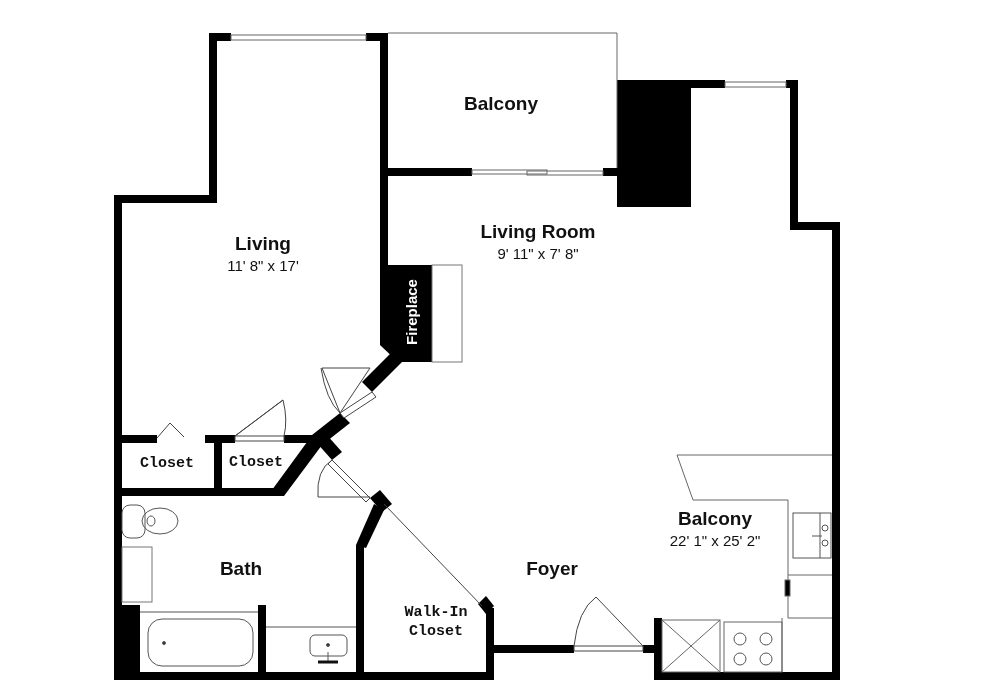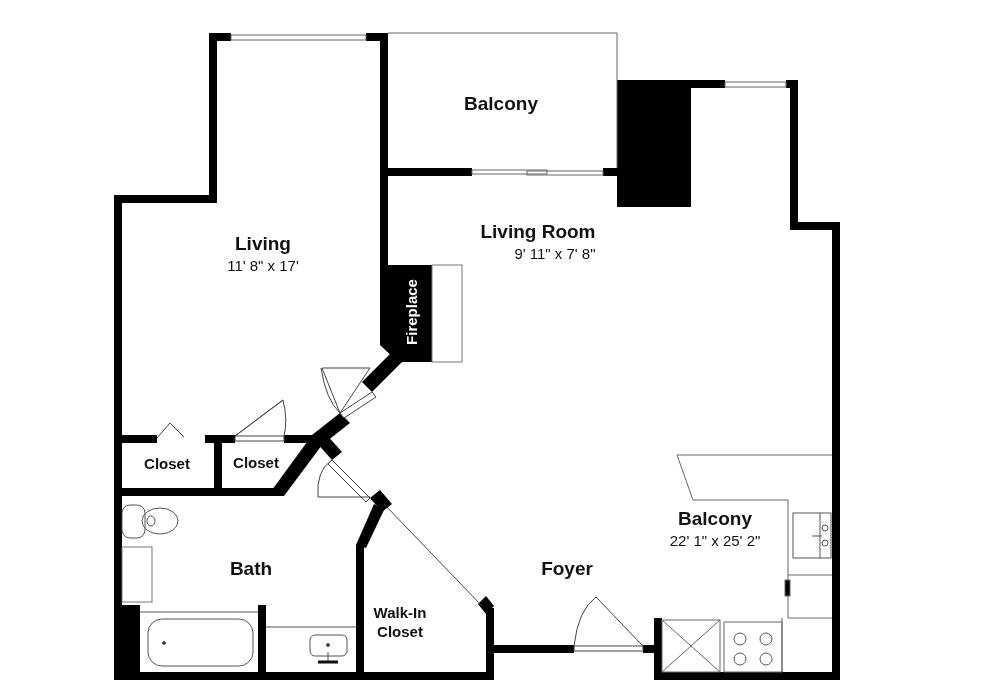--- a/index.html
+++ b/index.html
@@ -1,21 +1,21 @@
 <!DOCTYPE html>
 <html><head>
   <meta charset="utf-8">
   <style>
     html, body { margin: 0; padding: 0; background: #ffffff; }
     body { width: 1000px; height: 697px; position: relative; overflow: hidden; font-family: "Liberation Sans", sans-serif; }
     #plan { position: absolute; left: 0; top: 0; width: 1000px; height: 697px; }
     .label { position: absolute; transform: translate(-50%, -50%); text-align: center; color: #111; white-space: nowrap; }
     .room-name { font-family: "Liberation Sans", sans-serif; font-weight: bold; font-size: 19px; line-height: 22px; }
     .room-dim { font-family: "Liberation Sans", sans-serif; font-size: 15px; line-height: 18px; margin-top: 2px; }
-    .small-name { font-family: Liberation Sans, sans-serif; font-weight: bold; font-size: 15px; line-height: 19px; }
+    .small-name { font-family: Liberation Mono, monospace; font-weight: bold; font-size: 15px; line-height: 19px; }
     .fireplace-label { position: absolute; left: 411px; top: 312px; transform: translate(-50%, -50%) rotate(-90deg); color: #fff; font-weight: bold; font-size: 15px; font-family: "Liberation Sans", sans-serif; white-space: nowrap; }
   </style>
 </head>
 <body>
 
 <svg id="plan" viewBox="0 0 1000 697" xmlns="http://www.w3.org/2000/svg">
 
   <g fill="#000" stroke="none">
 
     <rect x="209" y="33" width="22" height="8"></rect>
@@ -163,43 +163,43 @@
 
 <div class="label" style="left:501px; top:104px;">
   <div class="room-name">Balcony</div>
 </div>
 
 <div class="label" style="left:263px; top:254px;">
   <div class="room-name">Living</div>
   <div class="room-dim">11' 8" x 17'</div>
 </div>
 
-<div class="label" style="left:538px; top:242px;text-align:right;">
+<div class="label" style="left:538px; top:242px;">
   <div class="room-name">Living Room</div>
   <div class="room-dim">9' 11" x 7' 8"</div>
 </div>
 
 <div class="label" style="left:167px; top:463px;">
   <div class="small-name">Closet</div>
 </div>
 
 <div class="label" style="left:256px; top:462px;">
   <div class="small-name">Closet</div>
 </div>
 
-<div class="label" style="left:251px; top:569px;">
+<div class="label" style="left:241px; top:569px;">
   <div class="room-name">Bath</div>
 </div>
 
-<div class="label" style="left:400px; top:622px;">
+<div class="label" style="left:436px; top:622px;">
   <div class="small-name">Walk-In</div>
   <div class="small-name">Closet</div>
 </div>
 
-<div class="label" style="left:567px; top:569px;">
+<div class="label" style="left:552px; top:569px;">
   <div class="room-name">Foyer</div>
 </div>
 
 <div class="label" style="left:715px; top:529px;">
   <div class="room-name">Balcony</div>
   <div class="room-dim">22' 1" x 25' 2"</div>
 </div>
 
 <div class="fireplace-label">Fireplace</div>
 

